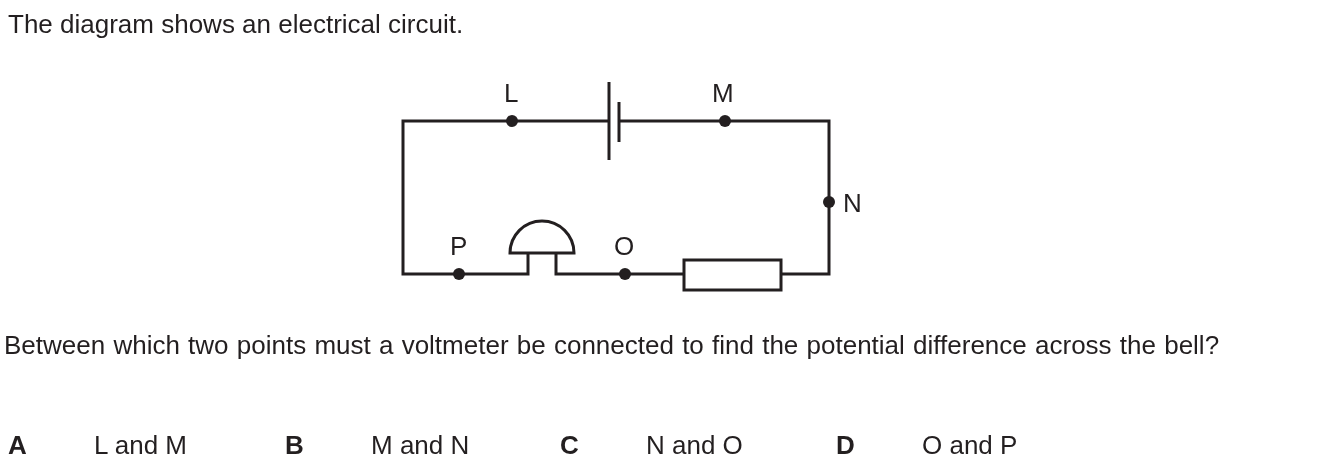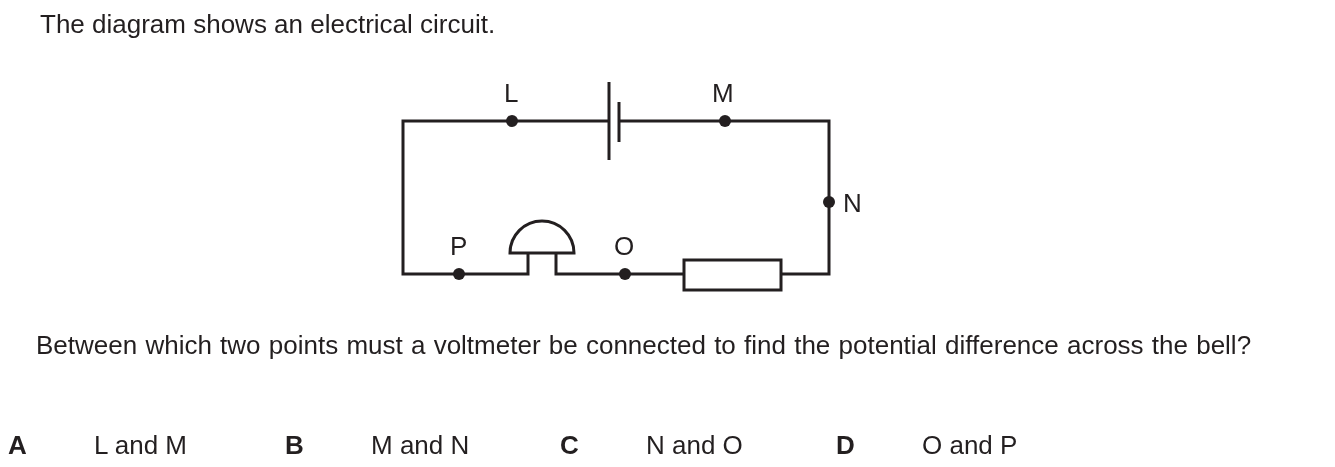--- a/index.html
+++ b/index.html
@@ -1,18 +1,18 @@
 <!DOCTYPE html>
 <html><head>
   <meta charset="utf-8">
   <style>
     html, body { margin: 0; padding: 0; background: #ffffff; }
     body { width: 1335px; height: 467px; position: relative; overflow: hidden;
            font-family: "Liberation Sans", sans-serif; color: #231f20; }
-    .txt { position: absolute; font-size: 26px; line-height: 32px; white-space: nowrap; margin-left: 32px; }
+    .txt { position: absolute; font-size: 26px; line-height: 32px; white-space: nowrap; }
     #intro { left: 8px; top: 8px; }
     #question { left: 4px; top: 329px; width: 1325px; white-space: normal; word-spacing: 1px; }
     .opt { position: absolute; top: 429px; font-size: 26px; line-height: 32px; white-space: nowrap; }
     .opt .letter { font-weight: bold; position: absolute; left: 0; }
     .opt .label { position: absolute; left: 58px; margin-left: 28px; }
     #optA { left: 8px; } #optB { left: 285px; } #optC { left: 560px; } #optD { left: 836px; }
     svg#circuit { position: absolute; left: 0; top: 0; }
     .wire { stroke: #231f20; stroke-width: 3; fill: none; }
     .dot { fill: #231f20; }
     .plabel { font-family: "Liberation Sans", sans-serif; font-size: 26px; fill: #231f20; }

